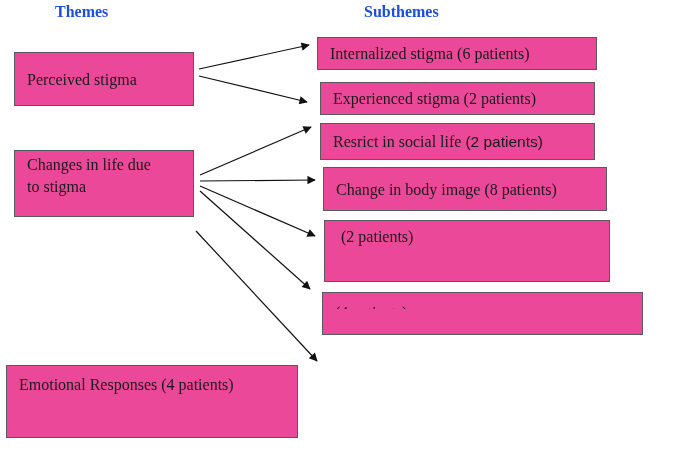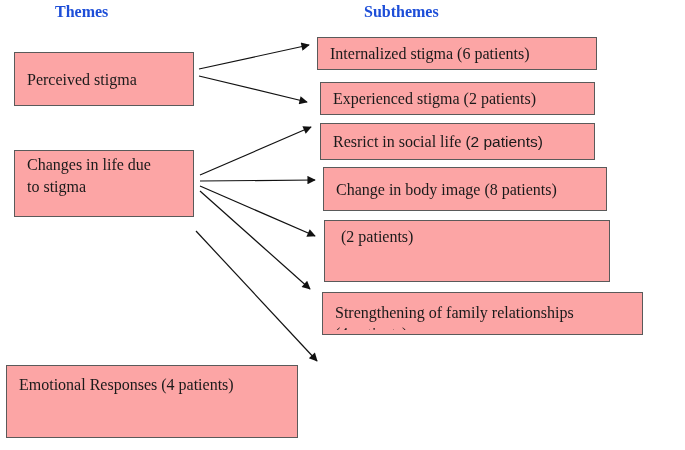--- a/index.html
+++ b/index.html
@@ -18,21 +18,21 @@
     font-size: 16px;
     color: #1d4ed8;
     white-space: nowrap;
   }
   #hdr-themes    { left: 55px;  top: 3px; }
   #hdr-subthemes { left: 364px; top: 3px; }
 
   .box {
     position: absolute;
     border: 1px solid #5a5a5a;
-    background: #fca5a5;
+    background: #ec4899;
     font-size: 16px;
     line-height: 21px;
     box-sizing: border-box;
     overflow: hidden;
   }
   .box.center {
     display: flex;
     align-items: center;
     padding-left: 12px;
     padding-right: 4px;
@@ -118,18 +118,17 @@
 
   <div class="box center" id="box-bodyimage">
     <span class="line">Change in body image (8 patients)</span>
   </div>
 
   <div class="box top" id="box-sexuallife">
     <div class="line indent2">(2 patients)</div>
   </div>
 
   <div class="box top" id="box-family">
-    <div class="line">Strengthening of family relationships</div>
     <div class="line clipped-line">(4 patients)</div>
   </div>
 
 
 </div>
 
 </body></html>

